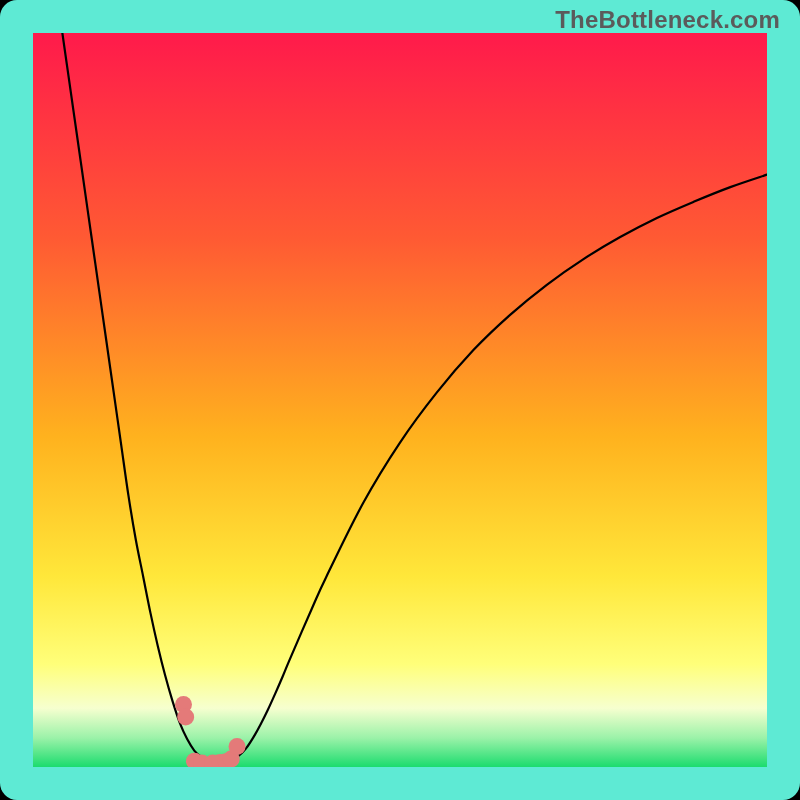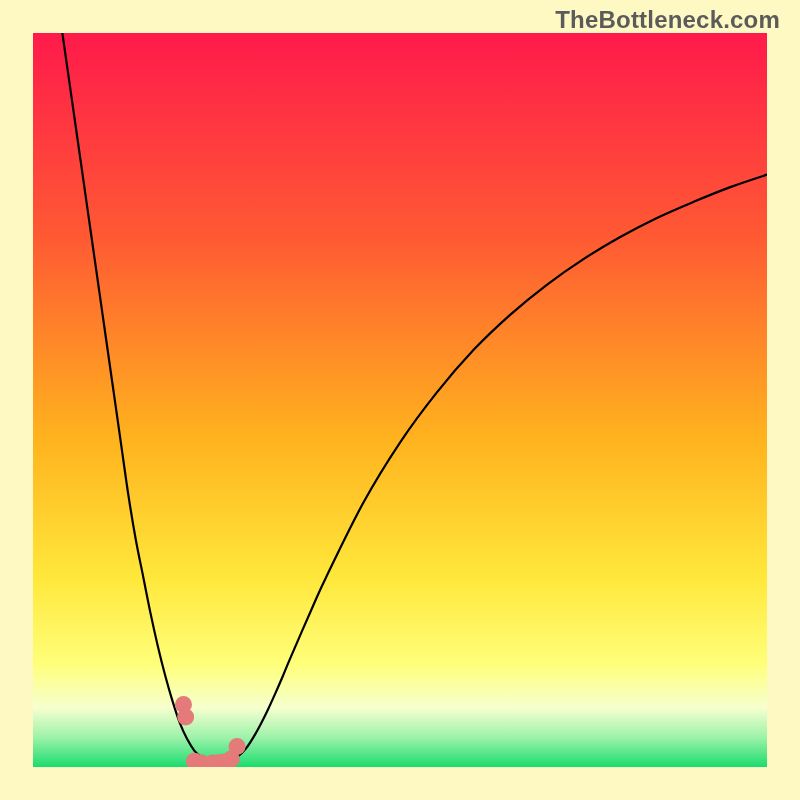--- a/index.html
+++ b/index.html
@@ -7,21 +7,22 @@
     padding: 0;
     width: 800px;
     height: 800px;
     overflow: hidden;
     background: #000;
     font-family: Arial, Helvetica, sans-serif;
   }
   .frame {
     position: absolute;
     inset: 0;
-    background: #fef9c3;
+    background: #5eead4;
+    border-radius: 17px;
   }
   .plot {
     position: absolute;
     left: 33px;
     top: 33px;
     width: 734px;
     height: 734px;
     overflow: hidden;
   }
   .watermark {

